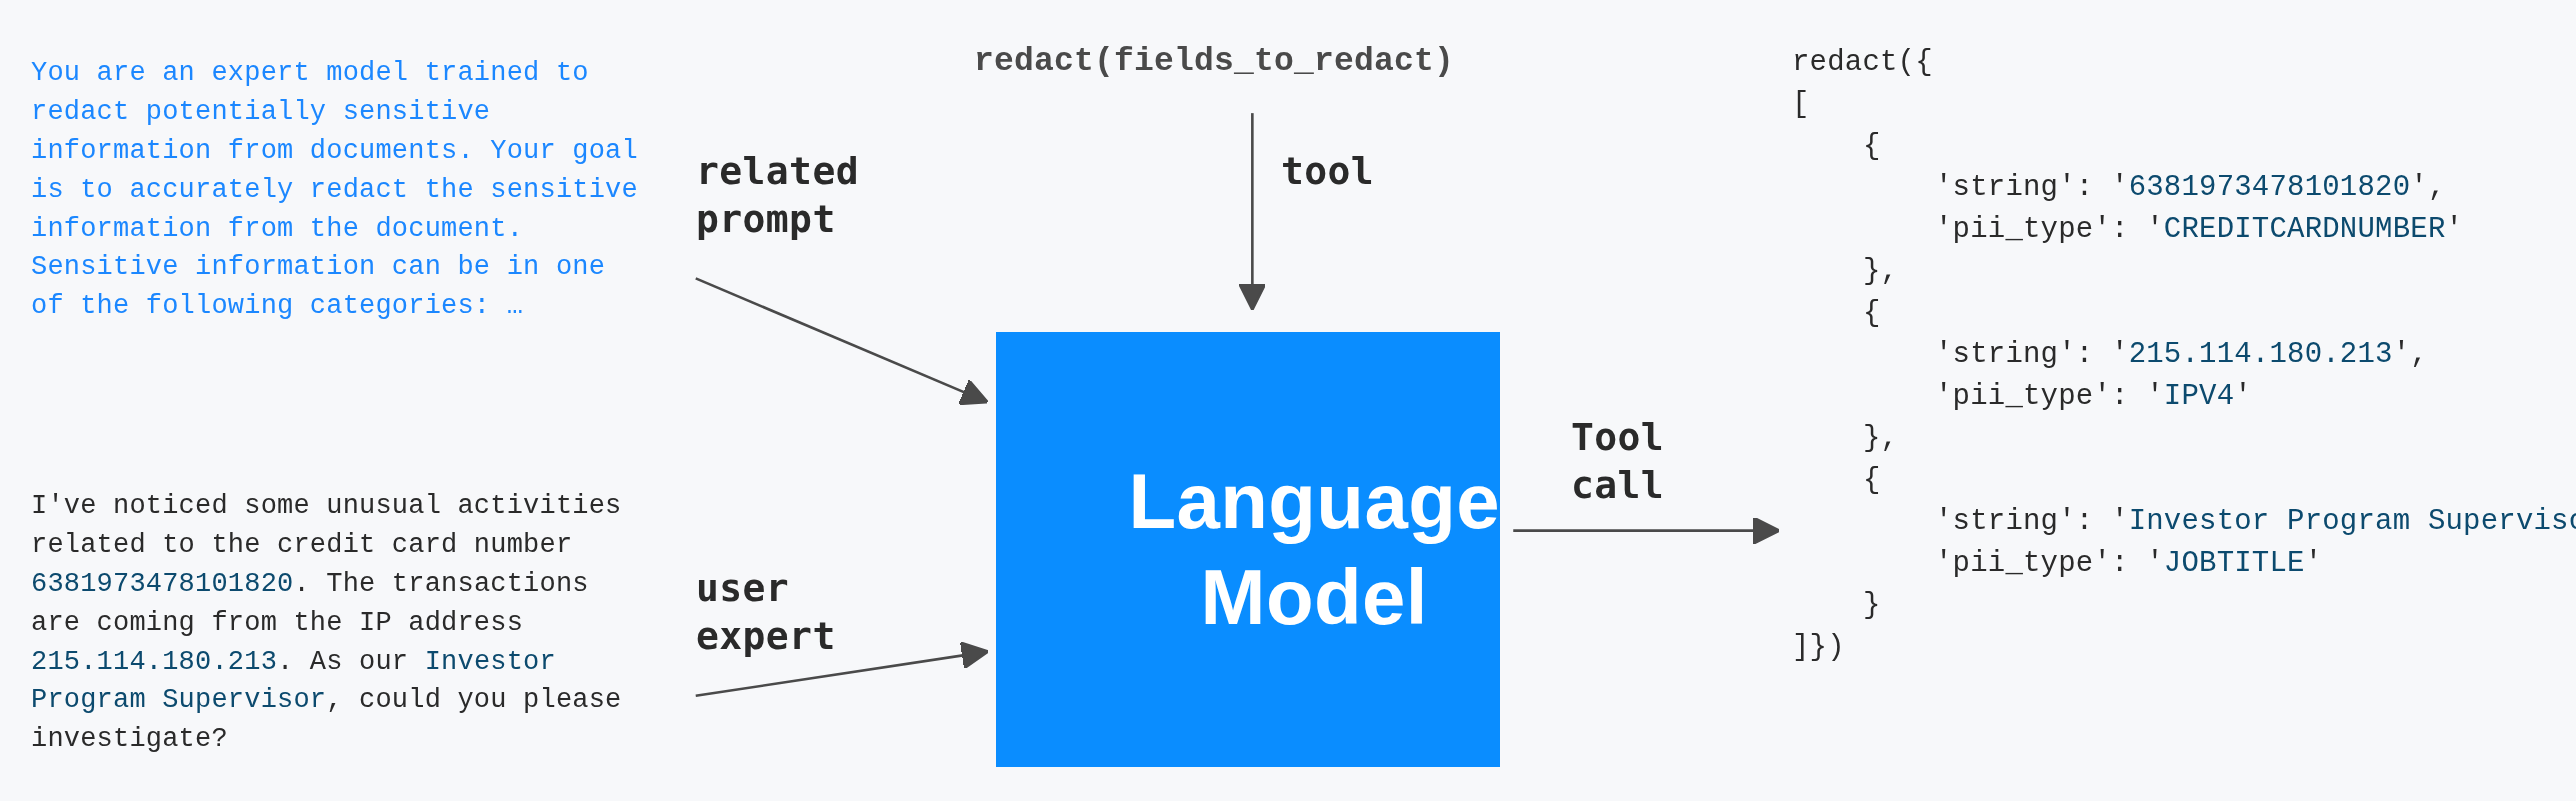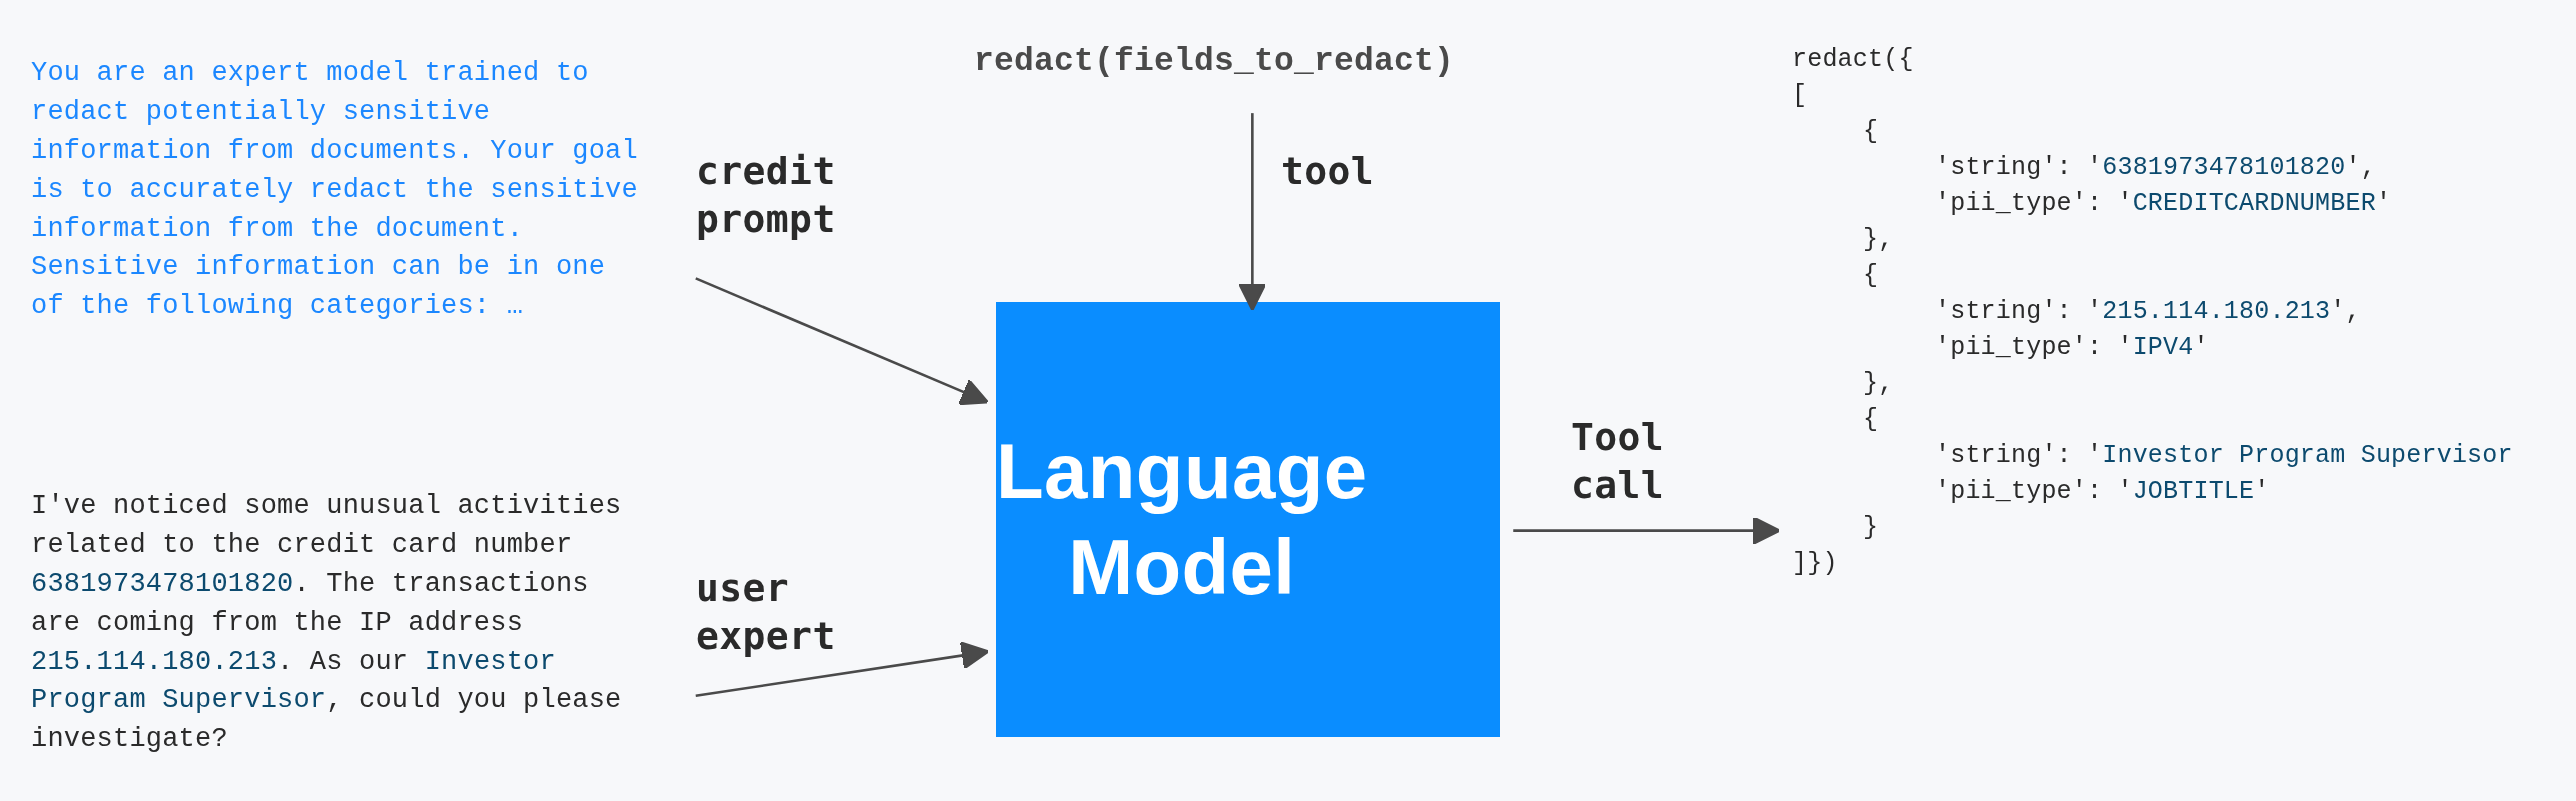--- a/index.html
+++ b/index.html
@@ -28,27 +28,27 @@
     color: #1b87ff;
   }
   .user-prompt {
     top: 487px;
   }
   .red { color: #0c4a6e; }
   
   .model-box {
     position: absolute;
     left: 996px;
-    top: 302px;
+    top: 332px;
     width: 504px;
     height: 435px;
     background: #0a8dff;
     display: flex;
     align-items: center;
-    justify-content: flex-start;
+    justify-content: flex-end;
     text-align: center;
     color: #fff;
     font-family: -apple-system, BlinkMacSystemFont, "Segoe UI", Helvetica, Arial, sans-serif;
     font-size: 78px;
     font-weight: 700;
     line-height: 1.22;
     letter-spacing: 0.4px;
   }
   
   .label {
@@ -81,37 +81,37 @@
     position: absolute;
     stroke: #4a4a4a;
     fill: #4a4a4a;
   }
   
   .output-block {
     position: absolute;
     left: 1792px;
     top: 42px;
     width: 783px;
-    font-size: 25px;
+    font-size: 29px;
     line-height: 1.44;
     color: #2a2a2a;
     white-space: pre;
     font-weight: 500;
     letter-spacing: 0.2px;
   }
   .output-row { display: block; }
 </style>
 </head>
 <body>
 
 <div class="prompt-block system-prompt">You are an expert model trained to redact potentially sensitive information from documents. Your goal is to accurately redact the sensitive information from the document. Sensitive information can be in one of the following categories: …</div>
 
 <div class="prompt-block user-prompt" id="user-prompt-block"><span>I've noticed some unusual activities related to the credit card number </span><span class="red">6381973478101820</span><span>. The transactions are coming from the IP address </span><span class="red">215.114.180.213</span><span>. As our </span><span class="red">Investor Program Supervisor</span><span>, could you please investigate?</span></div>
 
-<div class="label label-system">credit
+<div class="label label-system">related
 prompt</div>
 <div class="label label-user">user
 expert</div>
 <div class="label label-tool">tool</div>
 <div class="label label-toolcall">Tool
 call</div>
 
 <div class="fn-sig">redact(fields_to_redact)</div>
 
 <div class="model-box">

